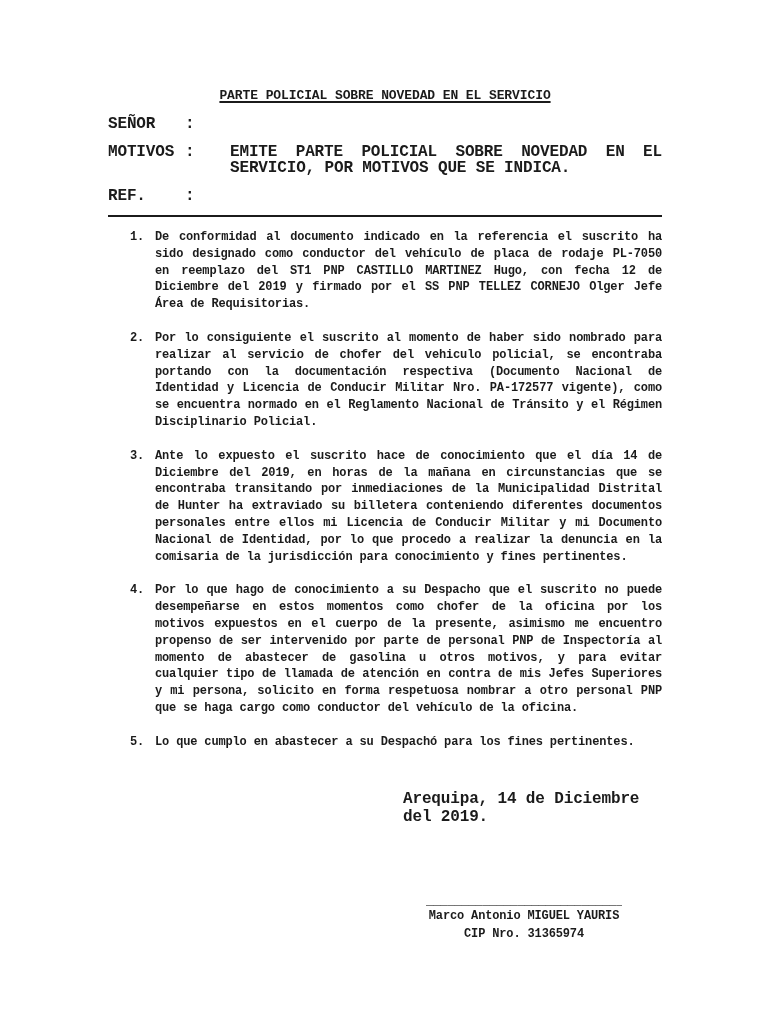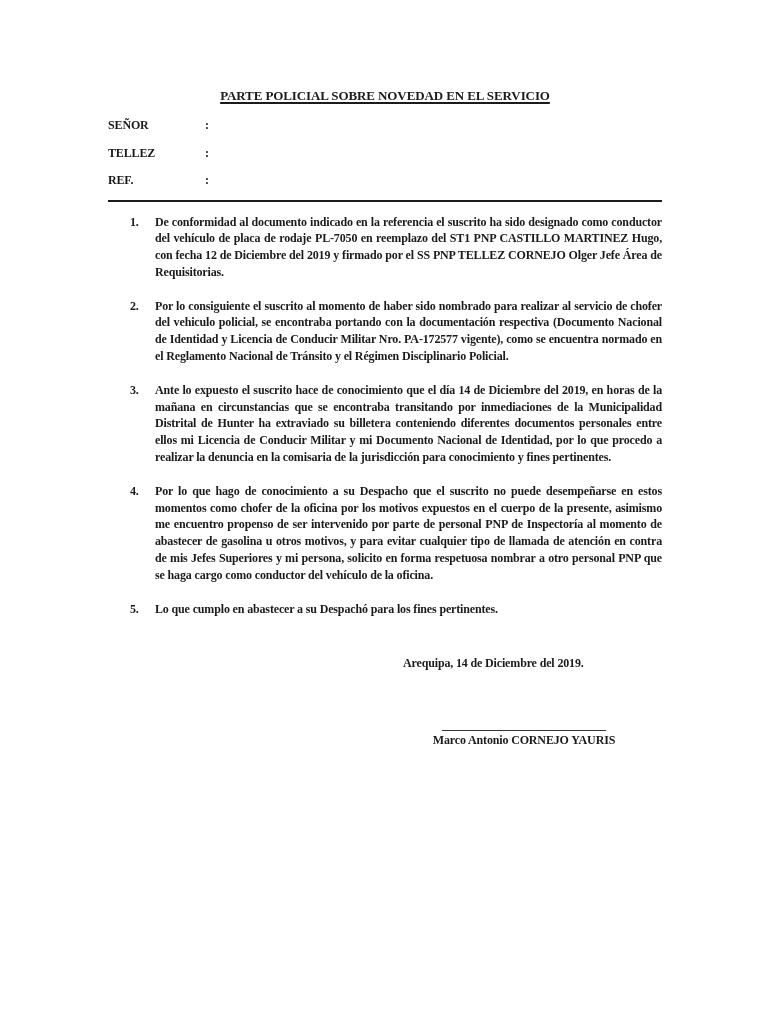--- a/index.html
+++ b/index.html
@@ -2,21 +2,21 @@
 <html><head>
 <meta charset="utf-8">
 <style>
   * { margin: 0; padding: 0; box-sizing: border-box; }
   html, body { background: #ffffff; }
   .page {
     position: relative;
     width: 768px;
     height: 1024px;
     background: #ffffff;
-    font-family: Liberation Serif, serif;
+    font-family: Liberation Mono, monospace;
     font-weight: 700;
     color: #1b1b1b;
     overflow: hidden;
   }
   .content {
     position: absolute;
     left: 108px;
     top: 88px;
     width: 554px;
   }
@@ -25,50 +25,49 @@
     font-size: 13px;
     letter-spacing: -0.1px;
     text-decoration: underline;
     text-underline-offset: 2px;
     text-decoration-thickness: 1.5px;
     margin-bottom: 13px;
   }
   .hdr-row {
     display: grid;
     grid-template-columns: 77px 45px 1fr;
-    font-size: 12px;
+    font-size: 16px;
     line-height: 16.5px;
     letter-spacing: -0.15px;
     margin-bottom: 11px;
-    gap: 20px;
   }
   .hdr-value { text-align: justify; }
   .rule {
     border-top: 2px solid #1b1b1b;
     margin-top: 3px;
     margin-bottom: 12px;
   }
   .para-list { margin-left: 22px; }
   .para {
     display: grid;
     grid-template-columns: 25px 1fr;
     font-size: 12px;
     line-height: 16.8px;
     letter-spacing: -0.15px;
     margin-bottom: 17px;
   }
   .para-text { text-align: justify; }
   .dateline {
-    font-size: 12px;
+    font-size: 16px;
     letter-spacing: -0.15px;
     margin-top: 39px;
     margin-left: 295px;
   }
   .signature {
-    margin-top: 48px;
+    margin-top: 69px;
     margin-left: 318px;
     width: 196px;
     text-align: center;
     font-size: 12px;
     line-height: 18px;
     letter-spacing: -0.15px;
   }
   .sig-line {
     line-height: 12px;
     white-space: nowrap;
@@ -83,22 +82,23 @@
 
     <div class="doc-title">PARTE POLICIAL SOBRE NOVEDAD EN EL SERVICIO</div>
 
     <div class="hdr-row">
       <span class="hdr-label">SEÑOR</span>
       <span class="hdr-colon">:</span>
       <span class="hdr-value"></span>
     </div>
 
     <div class="hdr-row">
-      <span class="hdr-label">TELLEZ</span>
+      <span class="hdr-label">MOTIVOS</span>
       <span class="hdr-colon">:</span>
+      <span class="hdr-value">EMITE PARTE POLICIAL SOBRE NOVEDAD EN EL SERVICIO, POR MOTIVOS QUE SE INDICA.</span>
     </div>
 
     <div class="hdr-row">
       <span class="hdr-label">REF.</span>
       <span class="hdr-colon">:</span>
     </div>
 
     <div class="rule"></div>
 
     <div class="para-list">
@@ -121,17 +121,18 @@
       <div class="para">
         <span class="para-num">5.</span>
         <span class="para-text">Lo que cumplo en abastecer a su Despachó para los fines pertinentes.</span>
       </div>
     </div>
 
     <div class="dateline">Arequipa, 14 de Diciembre del 2019.</div>
 
     <div class="signature">
       <div class="sig-line">____________________________</div>
-      <div class="sig-name">Marco Antonio CORNEJO YAURIS</div>
+      <div class="sig-name">Marco Antonio MIGUEL YAURIS</div>
+      <div class="sig-cip">CIP Nro. 31365974</div>
     </div>
 
   </div>
 </div>
 
 </body></html>

